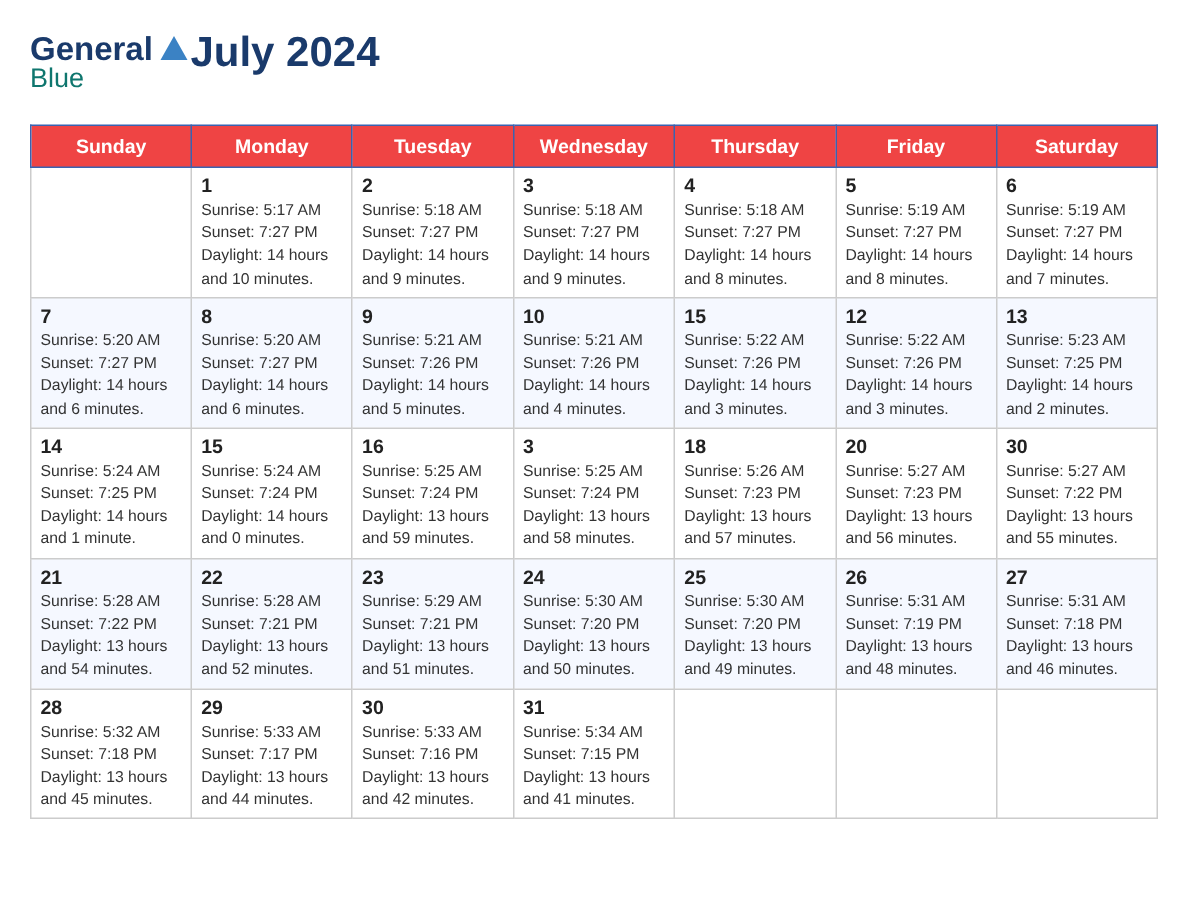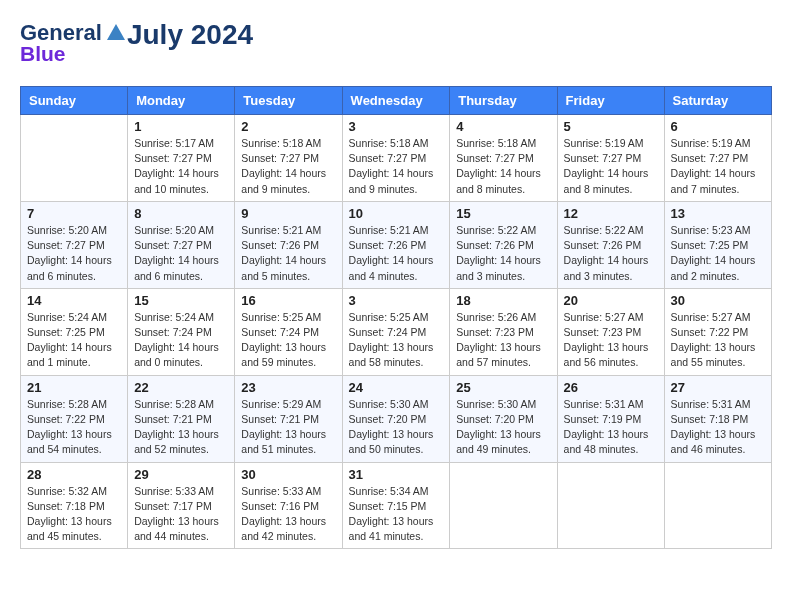--- a/index.html
+++ b/index.html
@@ -34,23 +34,23 @@
       font-size: 18px;
       color: #333;
       font-weight: 600;
     }
     .calendar-table {
       width: 100%;
       border-collapse: collapse;
       font-size: 11px;
     }
     .calendar-table th {
-      background-color: #3b82f6;
+      background-color: #ef4444;
       color: #fff;
-      text-align: left;
+      text-align: center;
       padding: 6px 8px;
       font-size: 13px;
       font-weight: 600;
       border: 1px solid #3a62b0;
     }
     .calendar-table td {
       border: 1px solid #ccc;
       vertical-align: top;
       padding: 4px 6px;
       height: 80px;
@@ -86,21 +86,21 @@
 <body>
 
 <div class="header-area">
   <div class="logo">
     <div class="logo-row">
       <span style="font-size:22px;font-weight:bold;color:#1a3a6b;">General</span>
       <svg width="22" height="22" viewBox="0 0 22 22" style="margin-left:1px;">
         <polygon points="11,2 20,18 2,18" fill="#3b82c4"></polygon>
       </svg>
     </div>
-    <span style="font-size:21px;font-weight:bold;color:#6d28d9;margin-top:-4px;">Blue</span>
+    <span style="font-size:18px;font-weight:normal;color:#0f766e;margin-top:-4px;">Blue</span>
   </div>
   <div class="title-area">
     <div class="month-title">July 2024</div>
   </div>
 </div>
 
 <table class="calendar-table">
   <thead>
     <tr>
       <th>Sunday</th>

